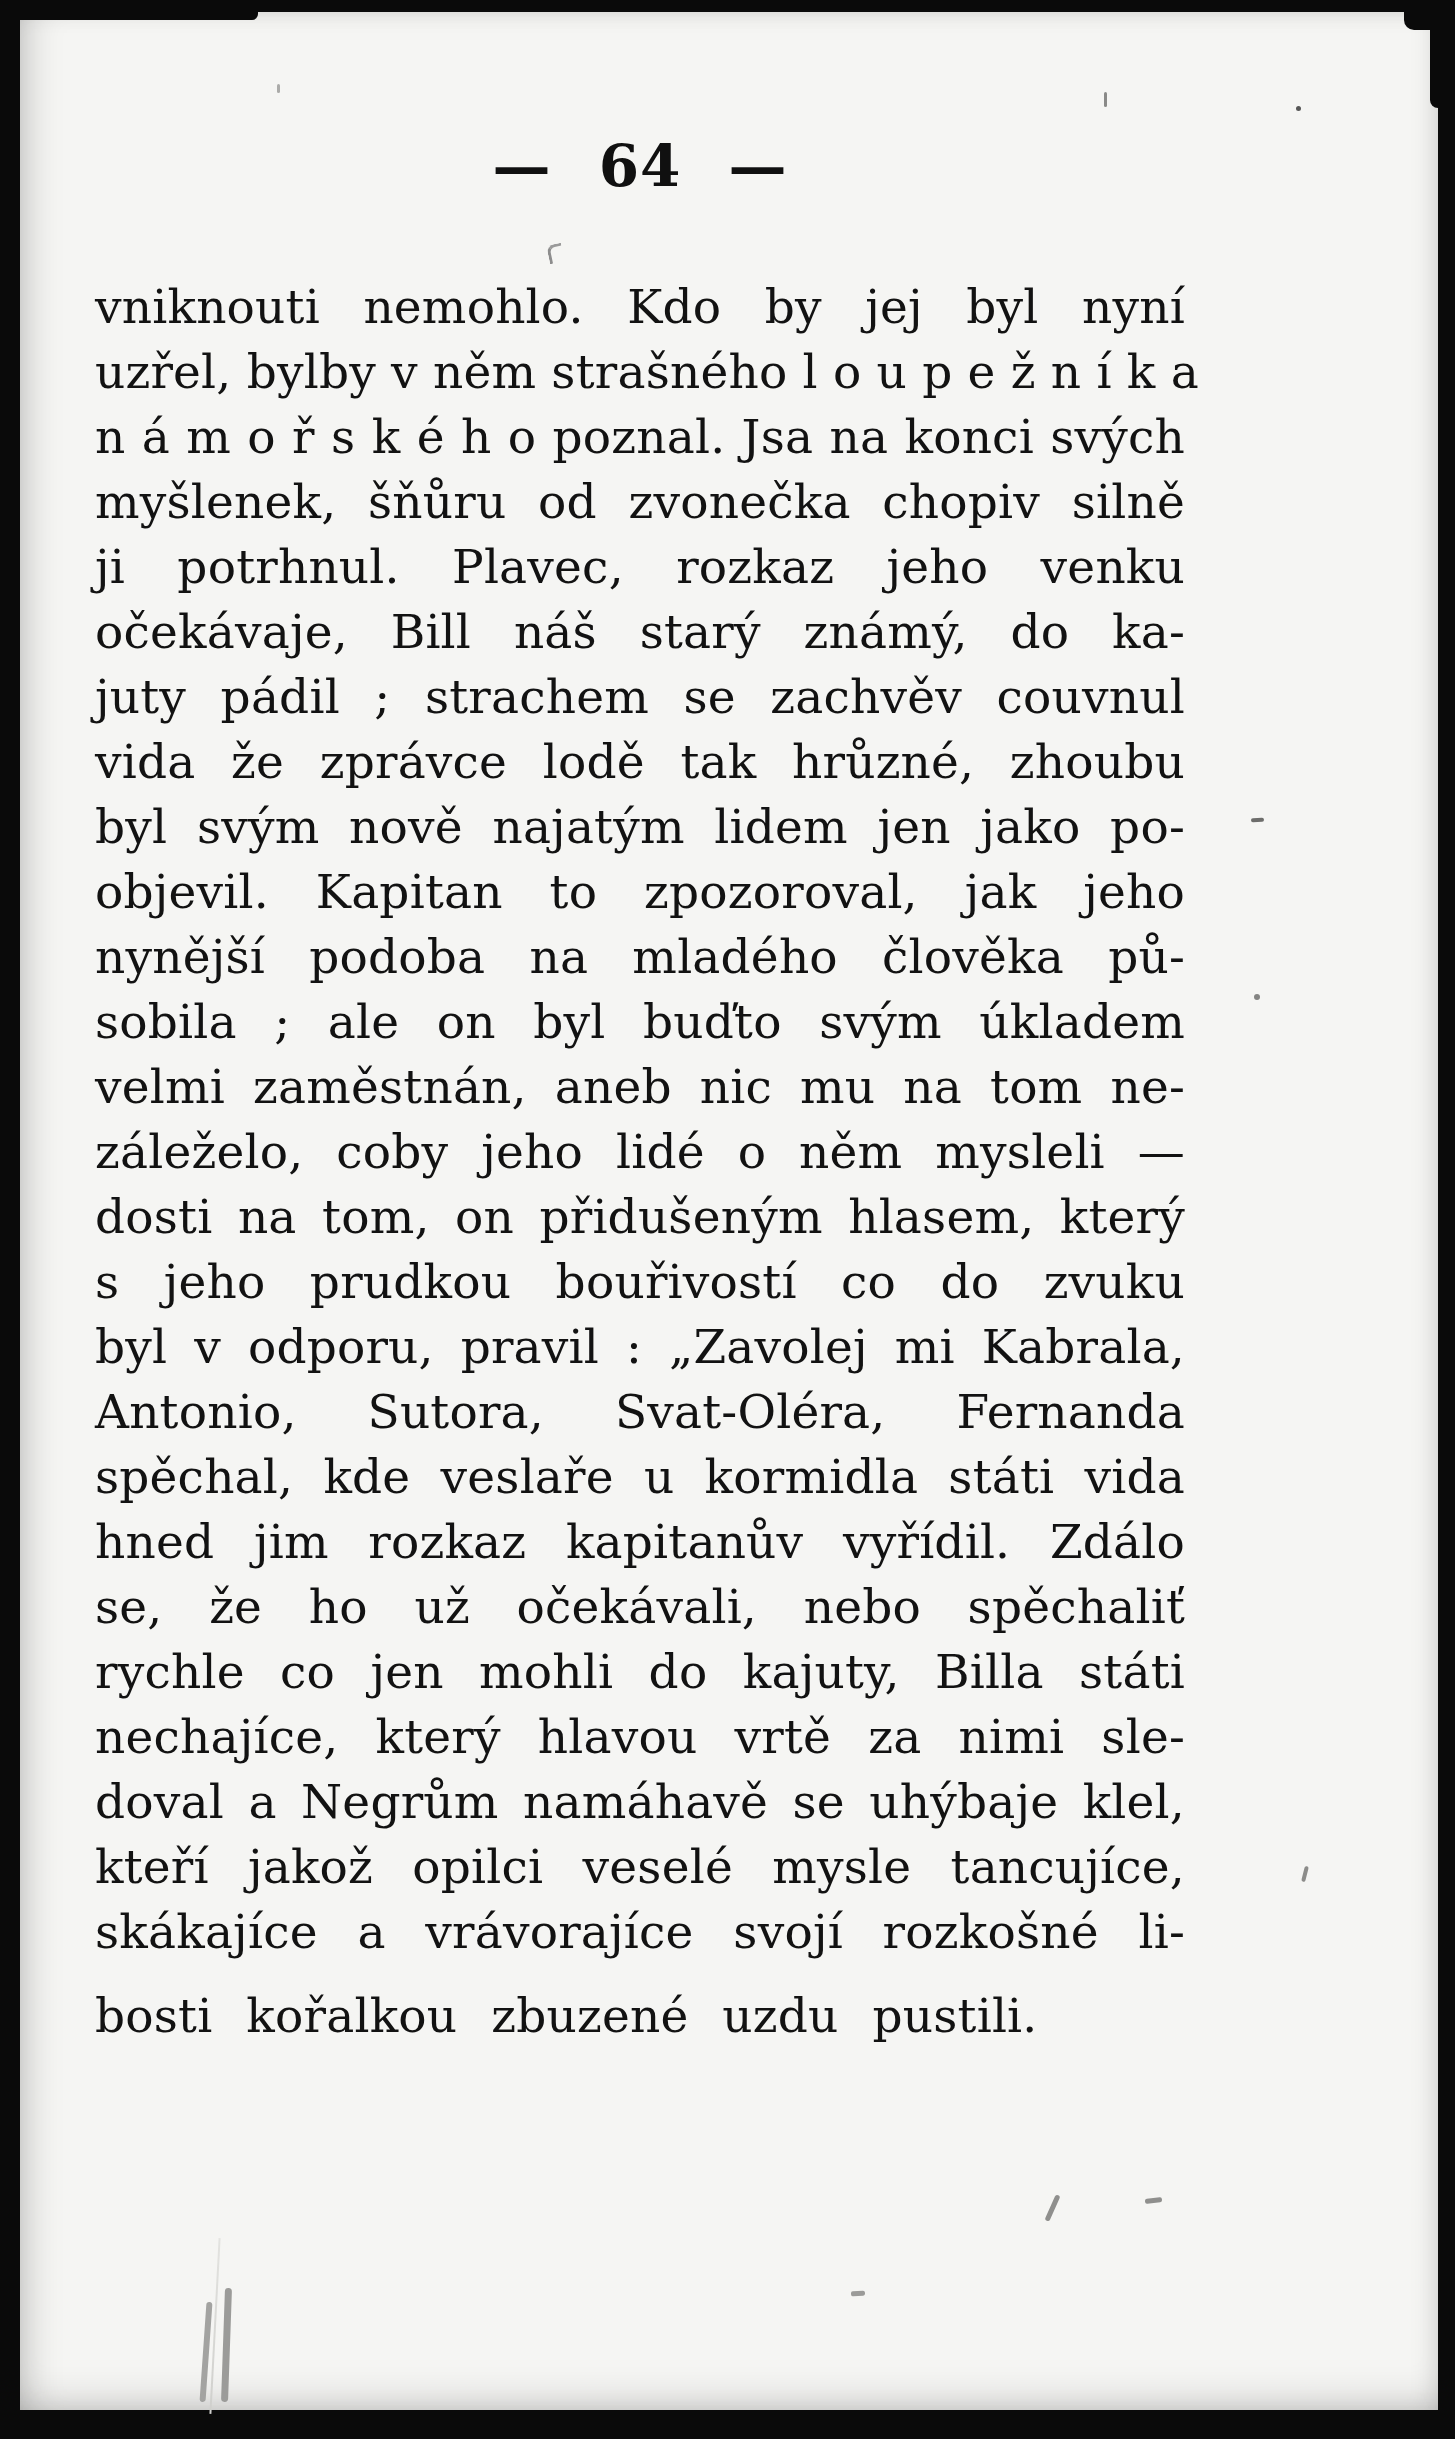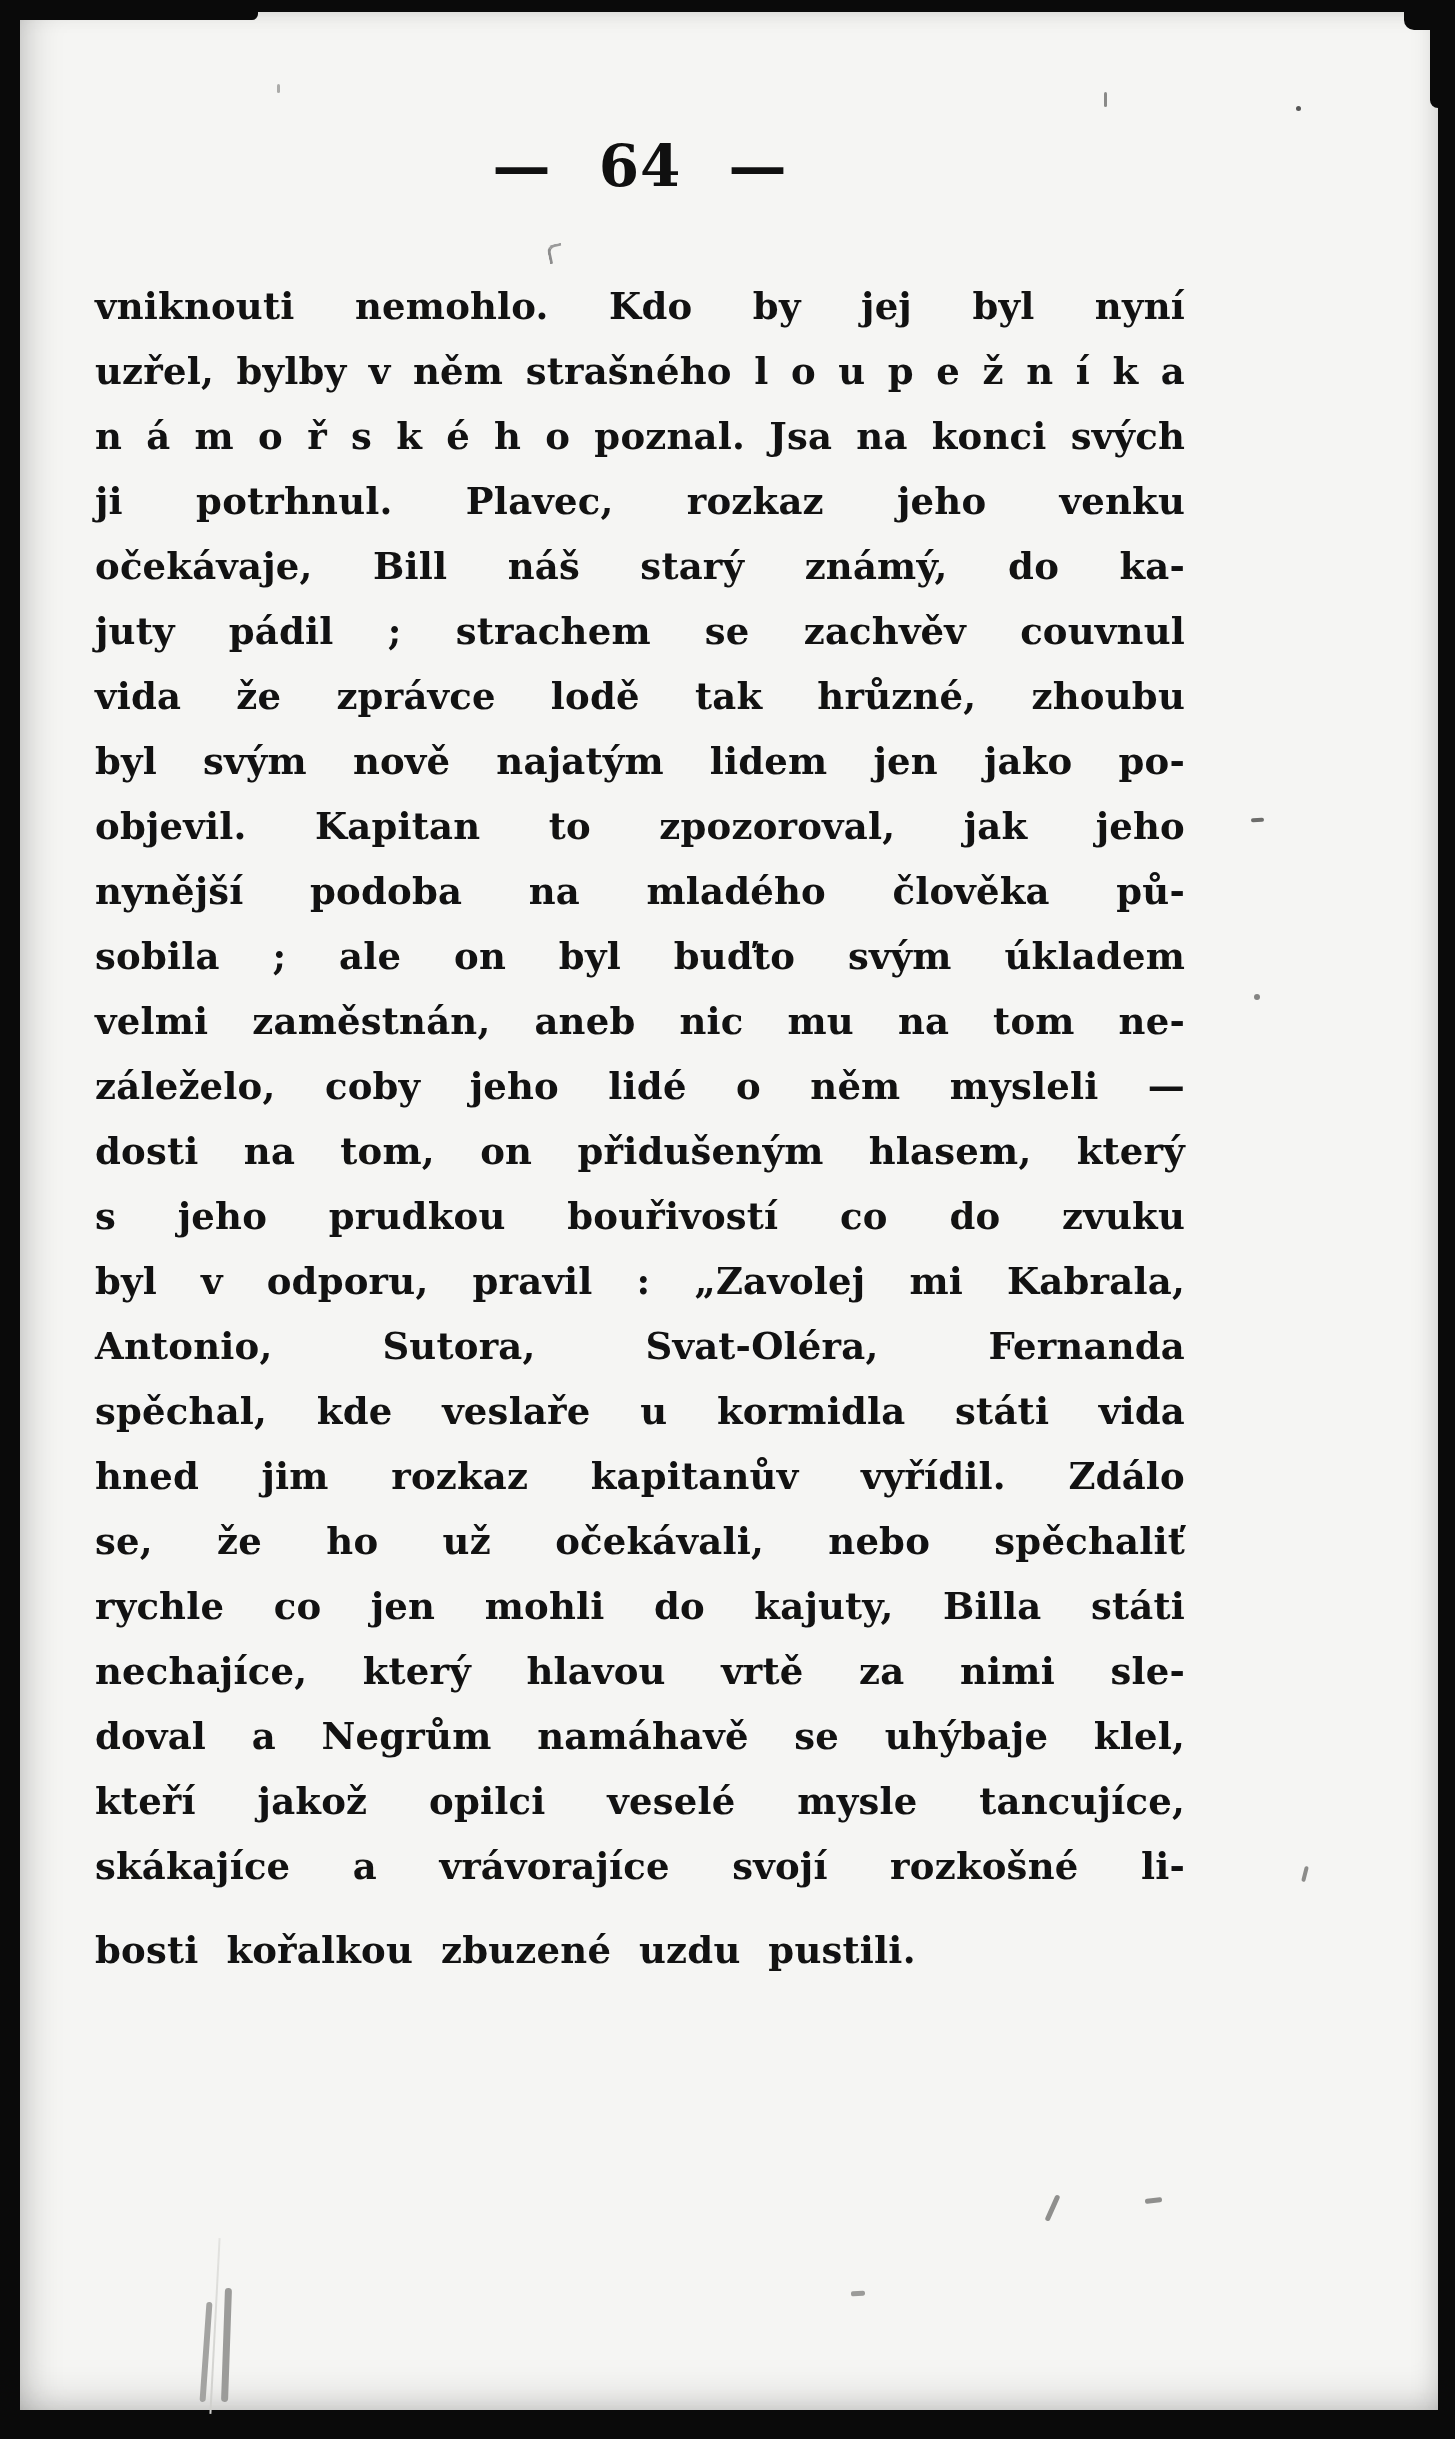--- a/index.html
+++ b/index.html
@@ -42,21 +42,21 @@
     letter-spacing:1px;
   }
   
   .body{
     position:absolute;
     left:95px;top:274px;width:1090px;
     color:#121212;
   }
   .line{
     height:65px;line-height:65px;
-    font-size:37px;font-weight:bold;
+    font-size:47px;font-weight:normal;
     text-align:justify;
     text-align-last:justify;
     white-space:nowrap;
     letter-spacing:0.2px;
   }
   .line:last-child{
     text-align-last:left;
     word-spacing:0.40em;
     margin-top:19px;
   }
@@ -96,20 +96,21 @@
   <div class="edge edge-top-right-b"></div>
   <div class="edge edge-bottom"></div>
 
   <div class="header">— 64 —</div>
 
   <div class="body">
 
   <div class="line">vniknouti nemohlo. Kdo by jej byl nyní</div>
       <div class="line">uzřel, bylby v něm strašného l o u p e ž n í k a</div>
       <div class="line">n á m o ř s k é h o poznal. Jsa na konci svých</div>
+      <div class="line">myšlenek, šňůru od zvonečka chopiv silně</div>
       <div class="line">ji potrhnul. Plavec, rozkaz jeho venku</div>
       <div class="line">očekávaje, Bill náš starý známý, do ka-</div>
       <div class="line">juty pádil ; strachem se zachvěv couvnul</div>
       <div class="line">vida že zprávce lodě tak hrůzné, zhoubu</div>
       <div class="line">byl svým nově najatým lidem jen jako po-</div>
       <div class="line">objevil. Kapitan to zpozoroval, jak jeho</div>
       <div class="line">nynější podoba na mladého člověka pů-</div>
       <div class="line">sobila ; ale on byl buďto svým úkladem</div>
       <div class="line">velmi zaměstnán, aneb nic mu na tom ne-</div>
       <div class="line">záleželo, coby jeho lidé o něm mysleli —</div>

